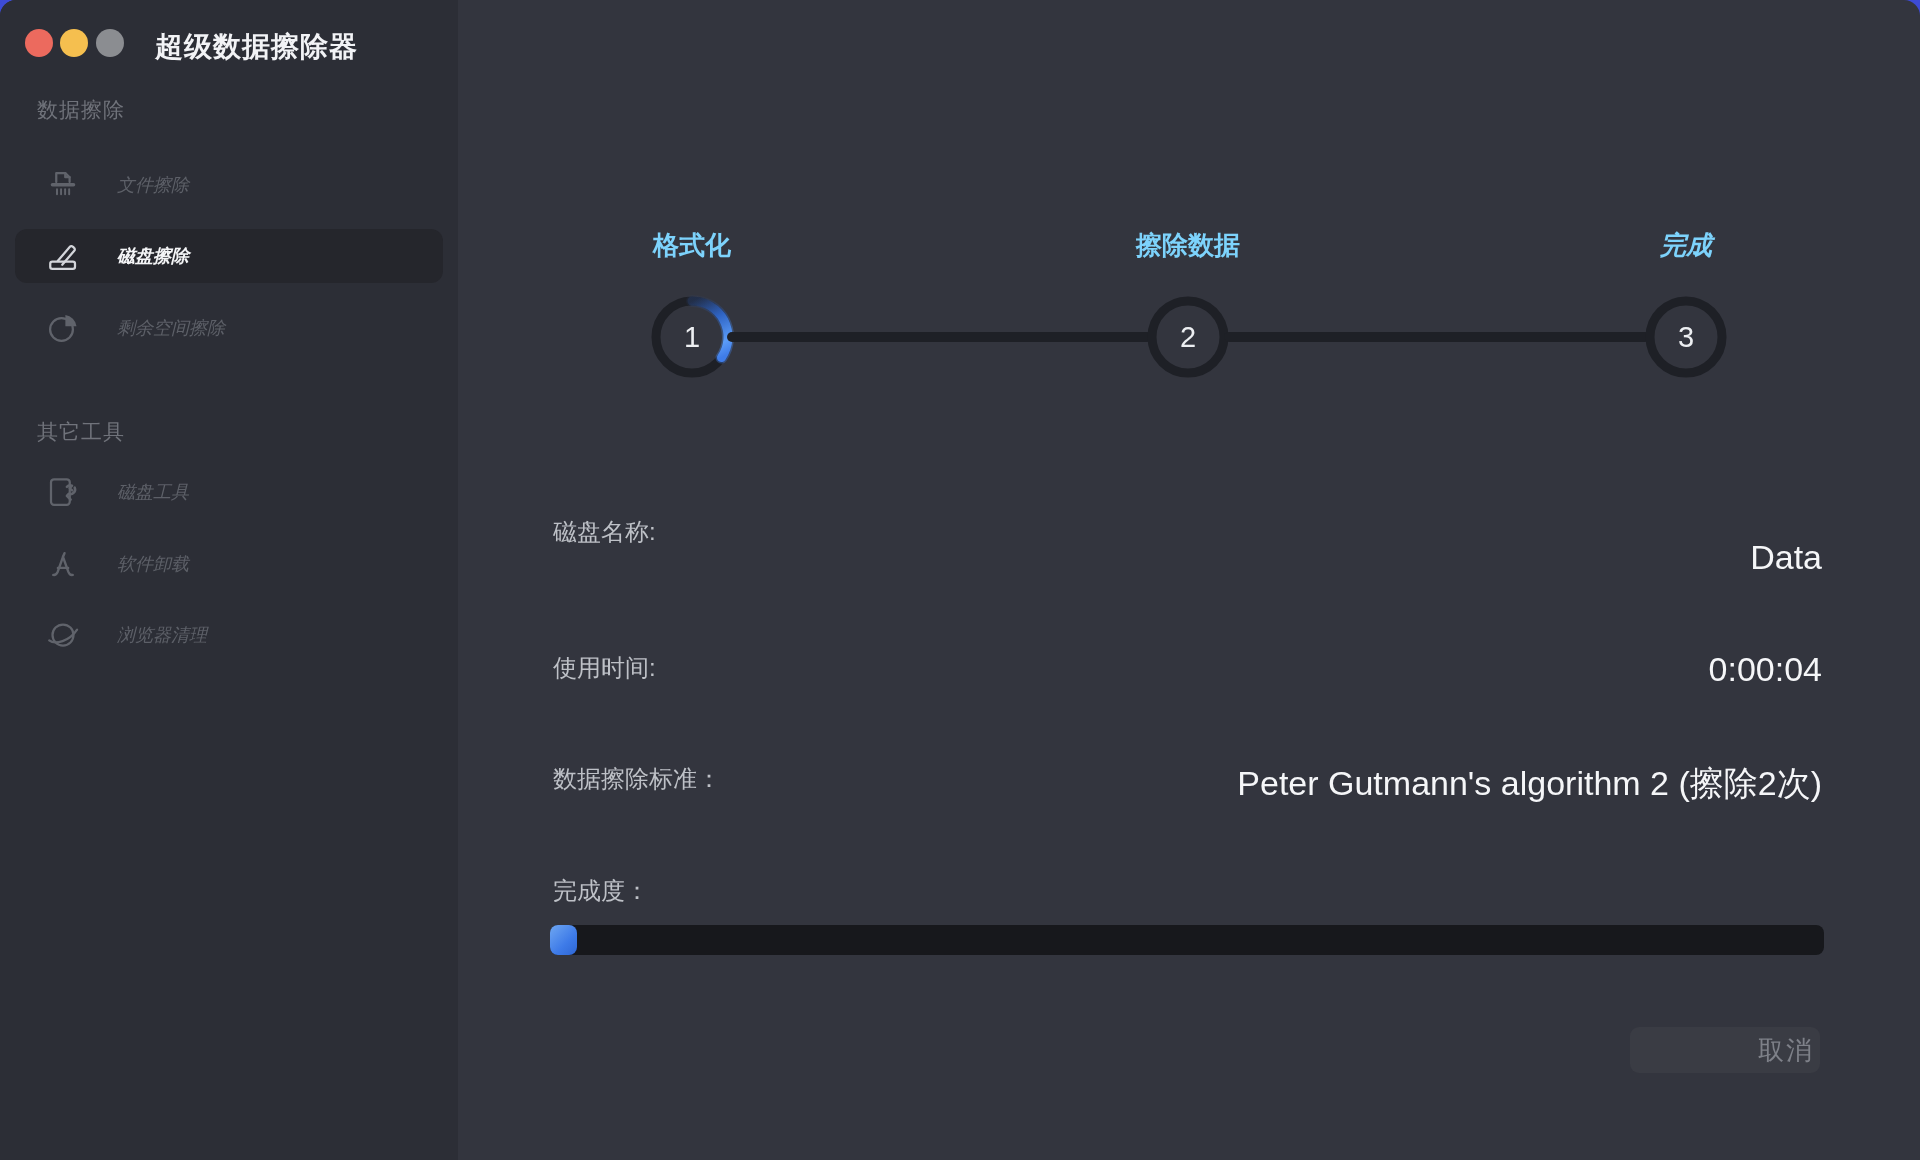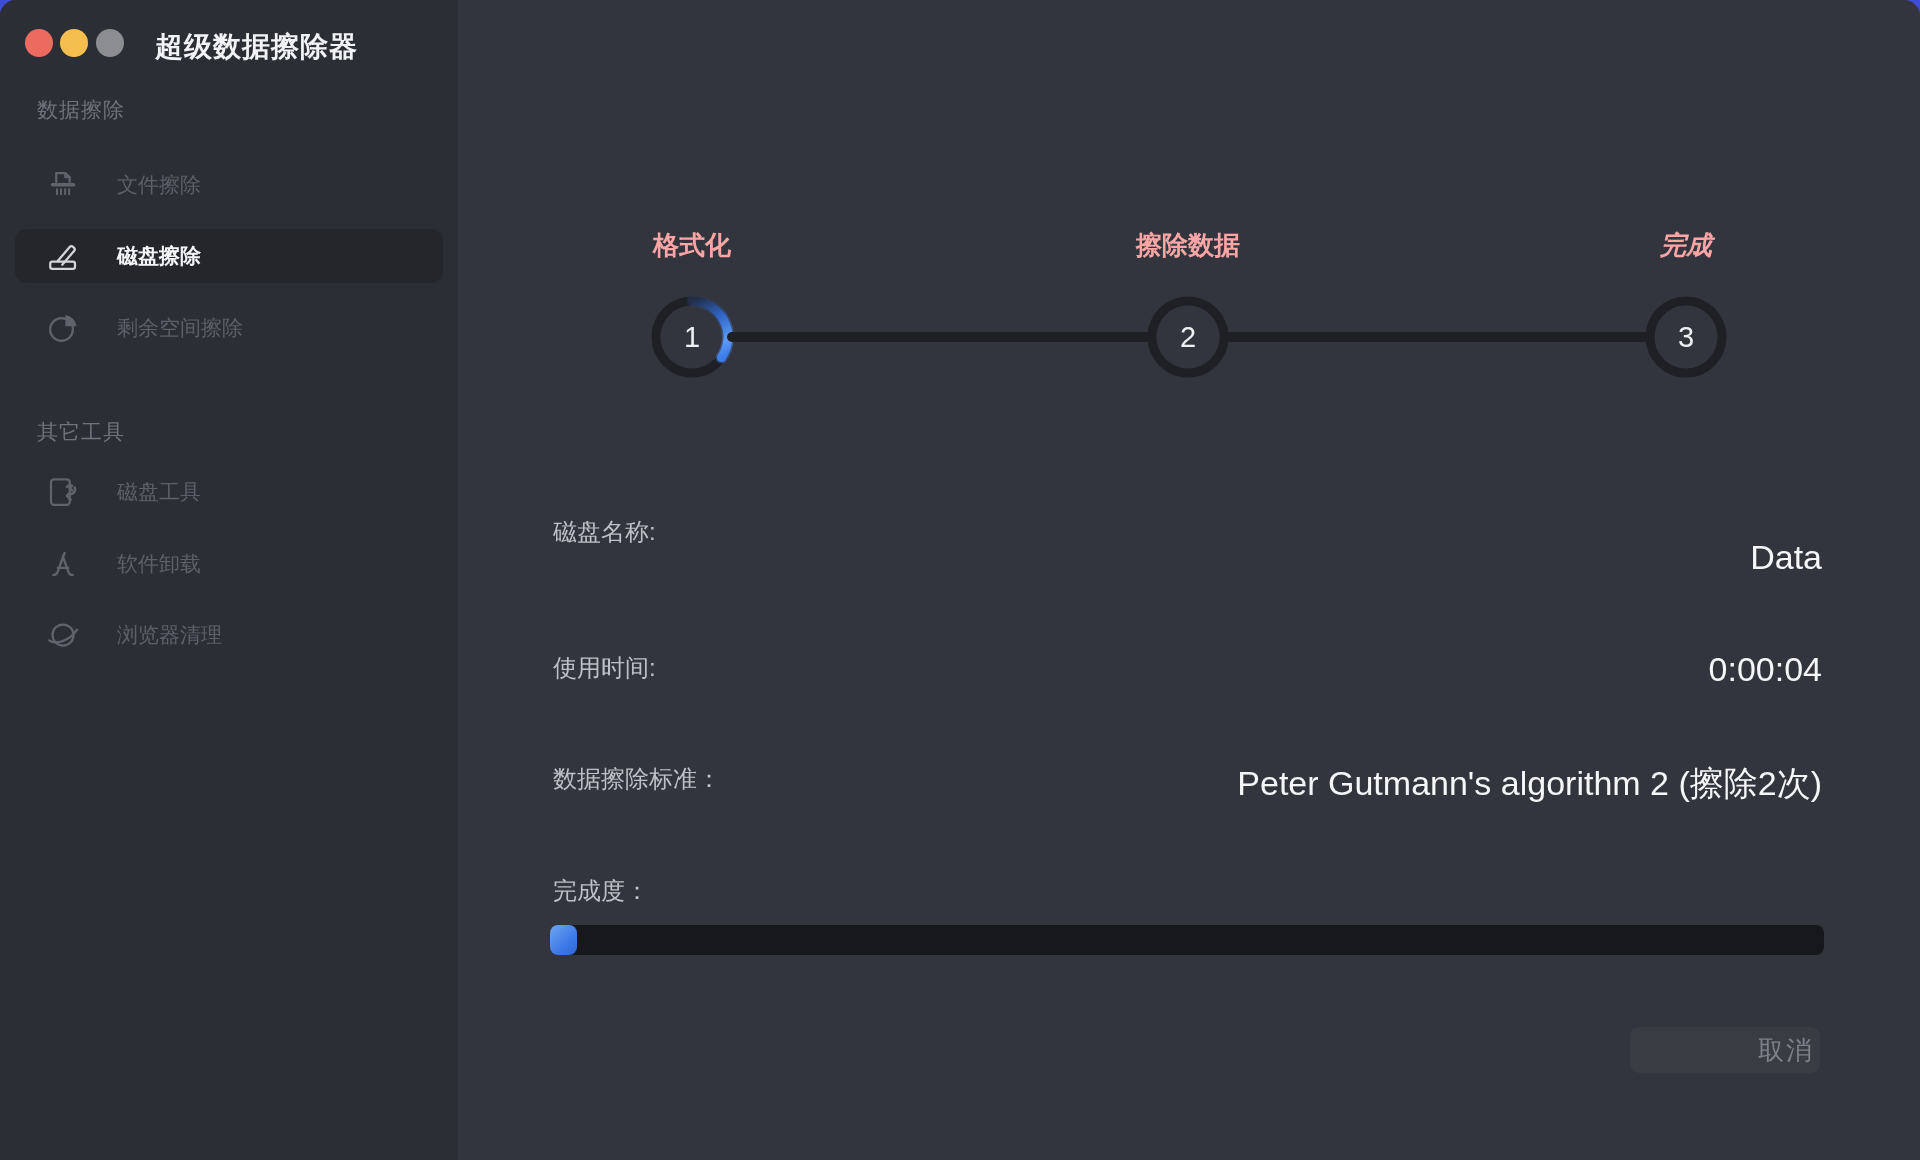--- a/index.html
+++ b/index.html
@@ -12,34 +12,34 @@
   .traffic{position:absolute;top:29px;width:28px;height:28px;border-radius:50%;}
   .tl-close{left:25px;background:#EC6A5E;}
   .tl-min{left:60px;background:#F5BF4F;}
   .tl-zoom{left:96px;background:#8B8D91;}
   .app-title{position:absolute;left:155px;top:28px;margin:0;font-size:28px;font-weight:700;color:#F2F3F6;letter-spacing:1px;white-space:nowrap;}
   .section-header{position:absolute;left:37px;font-size:21px;color:#70737B;letter-spacing:1px;}
   .sh-1{top:96px;}
   .sh-2{top:418px;}
   .side-item{position:absolute;left:15px;width:428px;height:54px;border-radius:12px;display:flex;align-items:center;cursor:default;}
   .side-item .icn{position:absolute;left:29px;width:38px;height:38px;display:flex;align-items:center;justify-content:center;}
-  .side-item .lbl{position:absolute;left:102px;font-size:21px;white-space:nowrap;}
+  .side-item .lbl{position:absolute;left:102px;font-size:18px;white-space:nowrap;font-style:italic;}
   .side-item.disabled{color:#60636B;}
   .side-item.disabled .lbl{color:#5D6068;}
   .side-item.selected{background:#25262C;color:#D3D5DA;}
   .side-item.selected .lbl{color:#F4F5F7;font-weight:700;}
   .it-1{top:158px;}
   .it-2{top:229px;text-align:center;}
   .it-3{top:301px;}
   .it-4{top:465px;}
   .it-5{top:537px;}
   .it-6{top:608px;}
 
   
-  .step-label{position:absolute;top:228px;transform:translateX(-50%);font-size:26px;font-weight:700;color:#fca5a5;white-space:nowrap;}
+  .step-label{position:absolute;top:228px;transform:translateX(-50%);font-size:26px;font-weight:700;color:#7dd3fc;white-space:nowrap;}
   .sl-1{left:692px;} .sl-2{left:1188px;} .sl-3{left:1686px;font-style:italic;}
   .step-circle{position:absolute;top:295px;width:84px;height:84px;}
   .sc-1{left:650px;} .sc-2{left:1146px;} .sc-3{left:1644px;}
   .step-num{position:absolute;inset:0;display:flex;align-items:center;justify-content:center;font-size:29px;color:#EDEFF2;}
   .connector{position:absolute;top:332px;height:10px;border-radius:5px;background:#1E2026;}
   .cn-1{left:727px;width:425px;}
   .cn-2{left:1224px;width:426px;}
 
   
   .row-label{position:absolute;left:553px;font-size:24px;color:#BEC1C7;white-space:nowrap;}

